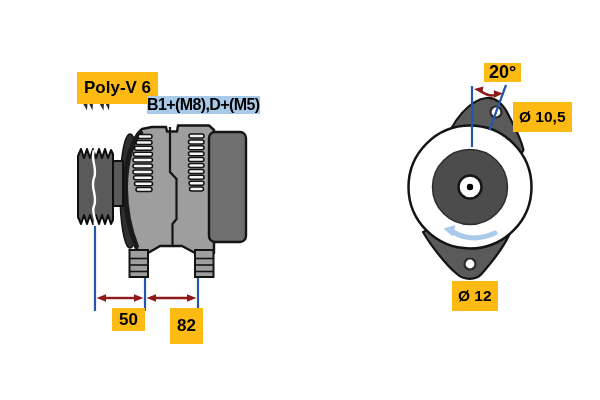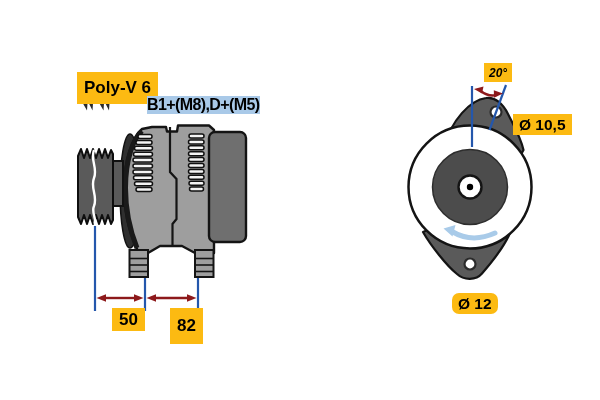--- a/index.html
+++ b/index.html
@@ -5,22 +5,22 @@
   html,body{margin:0;padding:0;background:#fff;}
   #stage{position:relative;width:600px;height:400px;background:#ffffff;overflow:hidden;
          font-family:"Liberation Sans","DejaVu Sans",sans-serif;}
   #drawing{position:absolute;left:0;top:0;}
   .lbl{position:absolute;display:flex;align-items:center;box-sizing:border-box;
        font-weight:bold;color:#000;white-space:nowrap;}
   .lbl-yellow{background:#fcba12;}
   .lbl-blue{background:#a9c9e8;}
   .f17{font-size:17px;height:32px;padding:0 7px;}
   .f16{font-size:16px;height:18px;padding:0 0;letter-spacing:-0.6px;}
-  .f15{font-size:15.5px;height:21px;padding:0 6px;margin-top:12px;}
-  .f14{font-size:12px;height:19px;padding:4px 5px;font-style:italic;}
+  .f15{font-size:15.5px;height:30px;padding:0 6px;}
+  .f14{font-size:18px;height:19px;padding:4px 5px;}
 </style>
 </head>
 <body>
 
 <div id="stage">
 
   <svg id="drawing" width="600" height="400" viewBox="0 0 600 400">
 
     <g>
 
@@ -147,15 +147,15 @@
 
 
   <div class="lbl lbl-yellow f17" style="left:112px;top:308px;height:23px;">50</div>
 
   <div class="lbl lbl-yellow f17" style="left:170px;top:308px;height:36px;">82</div>
 
   <div class="lbl lbl-yellow f14" style="left:484px;top:63px;">20°</div>
 
   <div class="lbl lbl-yellow f15" style="left:513px;top:102px;">Ø 10,5</div>
 
-  <div class="lbl lbl-yellow f15" style="left:452px;top:281px;border-radius:7px;">Ø 12</div>
+  <div class="lbl lbl-yellow f15" style="left:452px;top:281px;">Ø 12</div>
 
 </div>
 
 </body></html>

